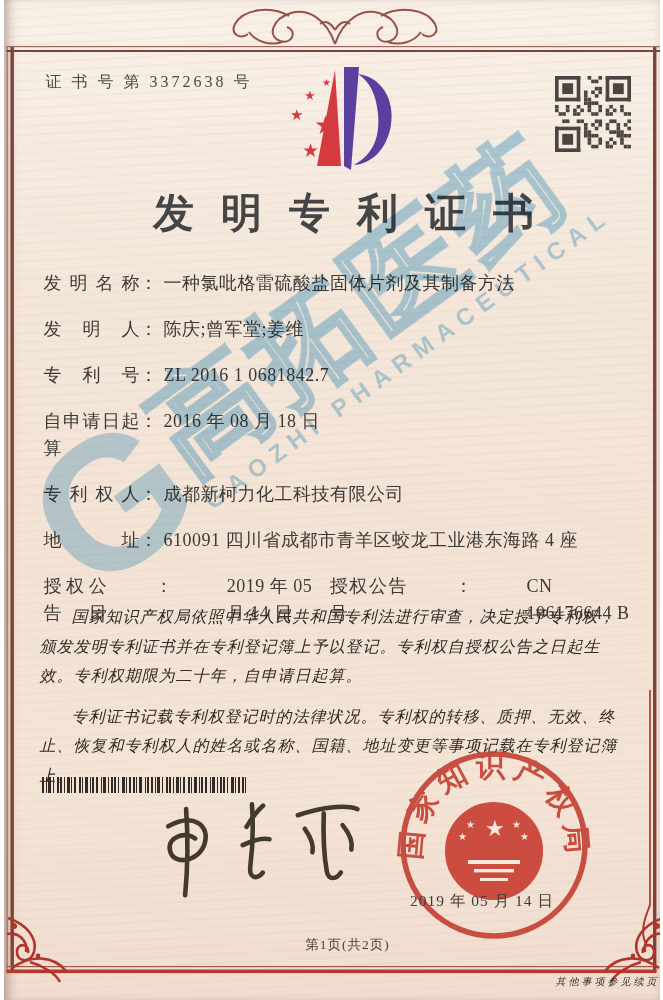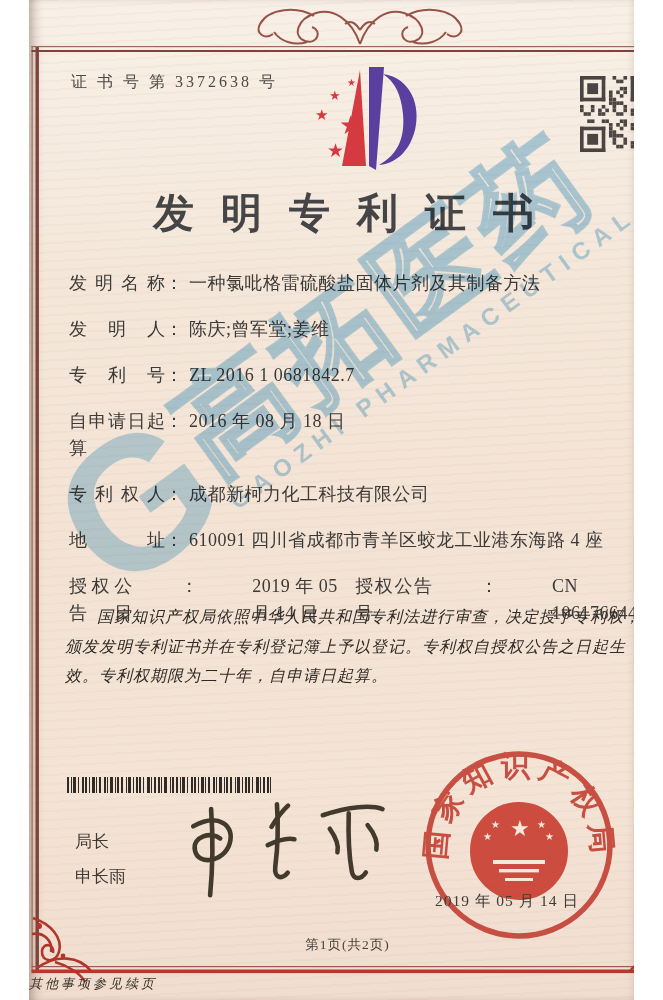--- a/index.html
+++ b/index.html
@@ -1,18 +1,18 @@
 <!DOCTYPE html>
 <html><head>
 <meta charset="utf-8">
 <style>
   html,body{margin:0;padding:0;background:#ffffff;}
   .page{
     position:relative;
-    width:605px;height:1000px;
+    width:656px;height:1000px;
     margin:0 auto;
     overflow:hidden;
     font-family:"Liberation Serif","DejaVu Serif",serif;
     background:
       repeating-linear-gradient(177deg, rgba(205,160,140,0.07) 0 2px, rgba(255,255,255,0) 2px 9px),
       linear-gradient(180deg,#f8f0e7 0%,#f4e7da 28%,#f3e3d5 55%,#f4e4d5 78%,#f0ddd0 100%);
     box-shadow: inset 10px 0 12px -7px rgba(70,35,25,.40), inset -4px 0 8px -5px rgba(120,70,55,.25);
   }
   svg{display:block}
   .layer{position:absolute;inset:0;}
@@ -37,22 +37,22 @@
   .body-text p{margin:8px 0 11px 0;text-indent:2em;}
   
   .barcode{position:absolute;left:38px;top:777px;}
   .officer{position:absolute;left:46px;top:830px;font-size:17px;color:#3f3a34;
     font-family:"Liberation Sans","DejaVu Sans",sans-serif;}
   .officer .name{margin-top:12px;}
   .signature{position:absolute;left:138px;top:798px;}
   .seal{position:absolute;left:390px;top:748px;}
   .page-num{position:absolute;top:936px;left:16px;width:100%;text-align:center;
     font-size:13.5px;color:#48423a;letter-spacing:1px;}
-  .footer-note{position:absolute;top:975px;left:0;width:100%;text-align:left;
-    font-style:italic;font-size:13px;color:#3b332a;letter-spacing:3px;}
+  .footer-note{position:absolute;top:975px;left:0;width:100%;text-align:right;
+    font-style:italic;font-size:10px;color:#3b332a;letter-spacing:3px;}
   
   .watermark{position:absolute;left:55px;top:425px;display:flex;align-items:center;gap:4px;
     transform:rotate(-36deg);transform-origin:60px 110px;
     pointer-events:none;mix-blend-mode:multiply;z-index:6;
     font-family:"Liberation Sans","DejaVu Sans",sans-serif;}
   .wm-g{font-size:188px;font-weight:bold;line-height:.85;color:rgba(121,186,226,0.50);}
   .wm-col{display:flex;flex-direction:column;}
   .wm-cn{font-size:112px;font-weight:bold;line-height:1.0;letter-spacing:8px;white-space:nowrap;
     color:rgba(175,215,240,0.18);-webkit-text-stroke:3px rgba(118,184,224,0.55);}
   .wm-en{font-size:24px;font-weight:bold;letter-spacing:8px;margin-top:2px;white-space:nowrap;
@@ -275,20 +275,21 @@
       <span class="f-group">
         <span class="f-label">授权公告号</span>
           <span class="f-colon">：</span>
         <span class="f-value">CN 106176644 B</span>
       </span>
     </div>
   </div>
 
   <div class="body-text">
     <p>国家知识产权局依照中华人民共和国专利法进行审查，决定授予专利权，颁发发明专利证书并在专利登记簿上予以登记。专利权自授权公告之日起生效。专利权期限为二十年，自申请日起算。</p>
+    <p>专利证书记载专利权登记时的法律状况。专利权的转移、质押、无效、终止、恢复和专利权人的姓名或名称、国籍、地址变更等事项记载在专利登记簿上。</p>
   </div>
 
   <svg class="barcode" id="barcode" width="206" height="16" viewBox="0 0 206 16">
       <rect x="0" y="0" width="2" height="16" fill="#302b27"></rect>
       <rect x="4" y="0" width="1" height="16" fill="#302b27"></rect>
       <rect x="6" y="0" width="3" height="16" fill="#302b27"></rect>
       <rect x="11" y="0" width="1" height="16" fill="#302b27"></rect>
       <rect x="15" y="0" width="2" height="16" fill="#302b27"></rect>
       <rect x="18" y="0" width="2" height="16" fill="#302b27"></rect>
       <rect x="22" y="0" width="1" height="16" fill="#302b27"></rect>
@@ -337,24 +338,20 @@
       <rect x="178" y="0" width="2" height="16" fill="#302b27"></rect>
       <rect x="181" y="0" width="2" height="16" fill="#302b27"></rect>
       <rect x="185" y="0" width="1" height="16" fill="#302b27"></rect>
       <rect x="189" y="0" width="3" height="16" fill="#302b27"></rect>
       <rect x="193" y="0" width="1" height="16" fill="#302b27"></rect>
       <rect x="196" y="0" width="2" height="16" fill="#302b27"></rect>
       <rect x="200" y="0" width="2" height="16" fill="#302b27"></rect>
       <rect x="203" y="0" width="1" height="16" fill="#302b27"></rect>
     </svg>
 
-  <div class="officer">
-    <div>局长</div>
-    <div class="name">申长雨</div>
-  </div>
 
   <svg class="signature" width="235" height="100" viewBox="0 0 235 100">
     <g stroke="#423a2d" stroke-width="4.6" fill="none" stroke-linecap="round" transform="rotate(-4 117 50)">
       <path d="M28,22 C54,10 70,24 63,42 C56,60 30,62 28,46 C26,32 46,28 54,36"></path>
       <path d="M47,6 C47,32 45,62 40,92"></path>
       <path d="M106,28 C113,18 119,12 124,8"></path>
       <path d="M113,6 C113,28 111,48 107,68 C105,79 112,82 119,75"></path>
       <path d="M101,46 C111,42 121,40 128,42"></path>
       <path d="M158,20 C185,13 207,13 218,18"></path>
       <path d="M184,20 C182,40 181,60 183,78 C184,87 192,87 197,80"></path>

